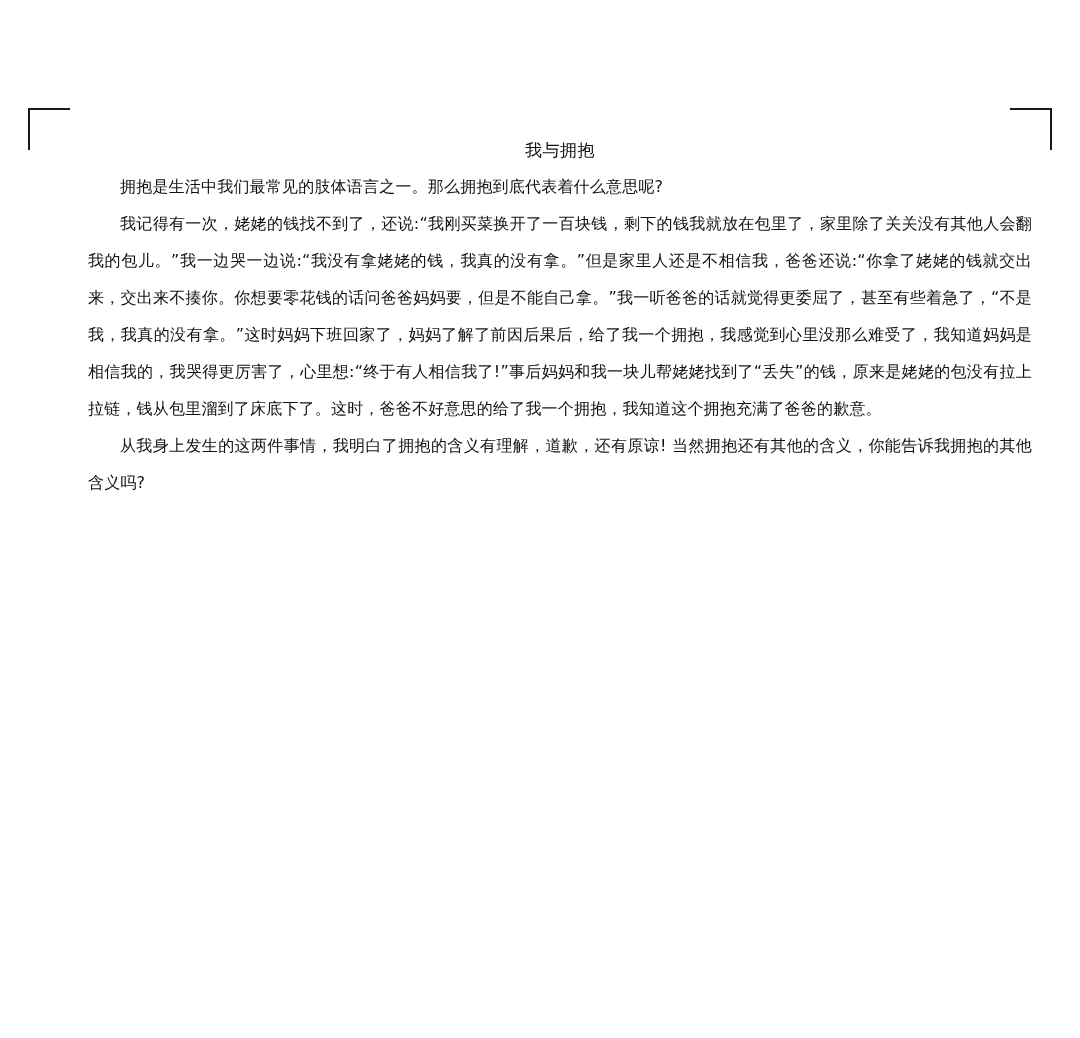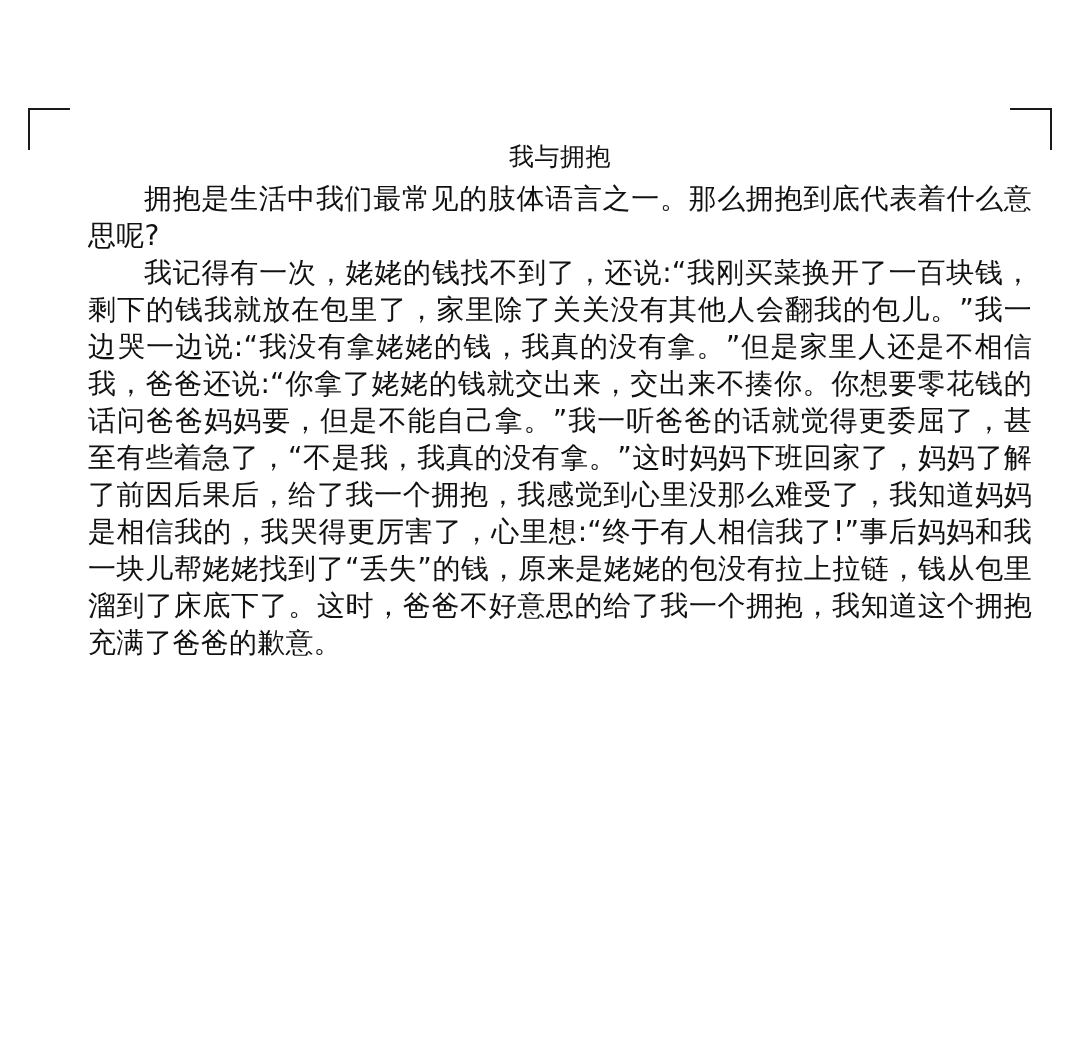--- a/index.html
+++ b/index.html
@@ -42,29 +42,29 @@
 
   .doc-body {
     position: absolute;
     top: 138px;
     left: 88px;
     width: 944px;
   }
 
   .doc-title {
     text-align: center;
-    font-size: 25px;
+    font-size: 17px;
     line-height: 1.5;
     color: #121212;
     margin-bottom: 4px;
     letter-spacing: 0.5px;
   }
 
   .doc-para {
-    font-size: 28px;
+    font-size: 16px;
     line-height: 37px;
     color: #111111;
     text-align: justify;
     text-justify: inter-ideograph;
     text-indent: 2em;
     margin: 0;
     letter-spacing: 0.2px;
   }
 </style>
 </head>
@@ -77,15 +77,16 @@
 
   <div class="doc-body">
 
     <div class="doc-title">我与拥抱</div>
 
     <p class="doc-para">拥抱是生活中我们最常见的肢体语言之一。那么拥抱到底代表着什么意思呢?</p>
 
     <p class="doc-para">我记得有一次，姥姥的钱找不到了，还说:“我刚买菜换开了一百块钱，剩下的钱我就放在包里了，家里除了关关没有其他人会翻我的包儿。”我一边哭一边说:“我没有拿姥姥的钱，我真的没有拿。”但是家里人还是不相信我，爸爸还说:“你拿了姥姥的钱就交出来，交出来不揍你。你想要零花钱的话问爸爸妈妈要，但是不能自己拿。”我一听爸爸的话就觉得更委屈了，甚至有些着急了，“不是我，我真的没有拿。”这时妈妈下班回家了，妈妈了解了前因后果后，给了我一个拥抱，我感觉到心里没那么难受了，我知道妈妈是相信我的，我哭得更厉害了，心里想:“终于有人相信我了!”事后妈妈和我一块儿帮姥姥找到了“丢失”的钱，原来是姥姥的包没有拉上拉链，钱从包里溜到了床底下了。这时，爸爸不好意思的给了我一个拥抱，我知道这个拥抱充满了爸爸的歉意。</p>
 
 
+    <p class="doc-para">从我身上发生的这两件事情，我明白了拥抱的含义有理解，道歉，还有原谅! 当然拥抱还有其他的含义，你能告诉我拥抱的其他含义吗?</p>
 
   </div>
 </div>
 
 </body></html>

